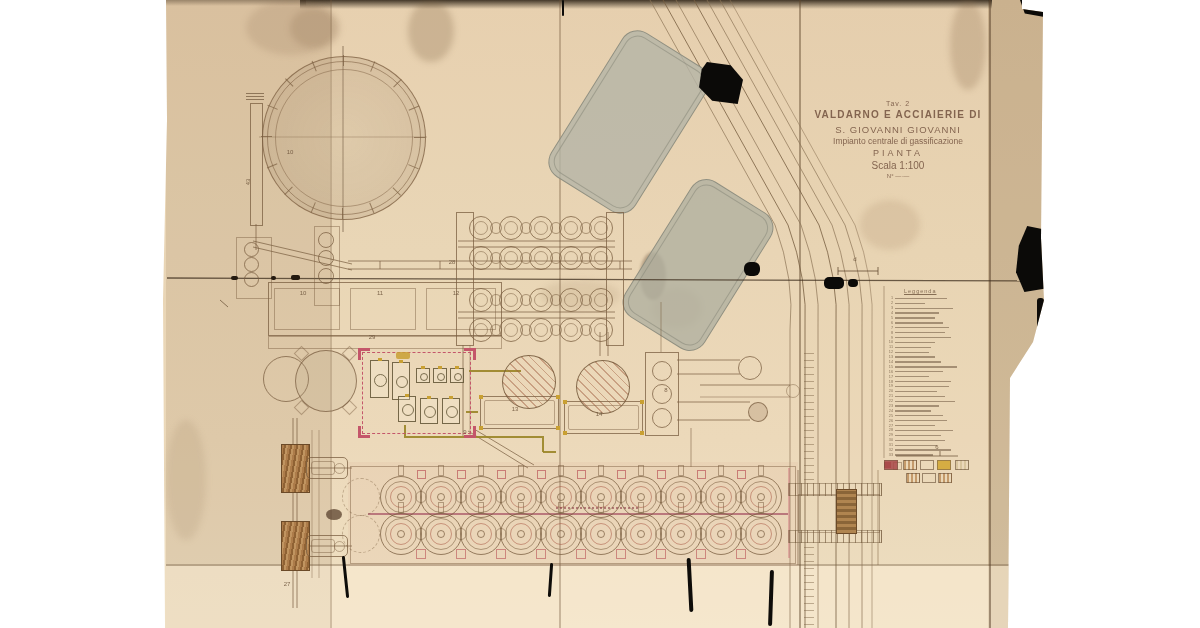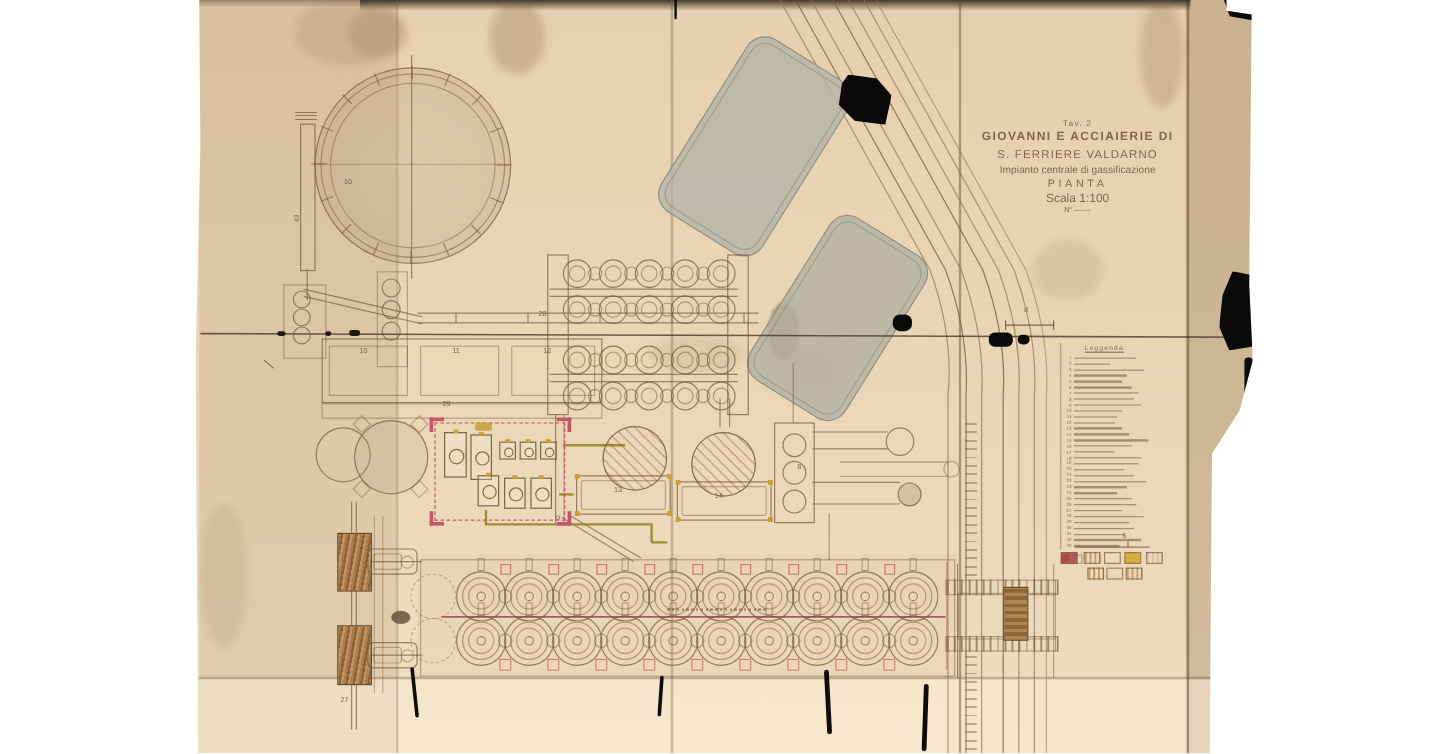--- a/index.html
+++ b/index.html
@@ -507,22 +507,22 @@
   <div class="woo" style="left:836px;top:489px;width:19px;height:43px;background:repeating-linear-gradient(0deg,#b08550 0 3px,#8a6538 3px 6px);"></div>
   <div class="abs" style="left:884px;top:462px;width:7px;height:6px;background:#a84848;opacity:.85;"></div>
   <div class="abs sepf" style="left:893px;top:462px;width:7px;height:6px;"></div>
 
   <div class="abs" style="left:231px;top:276px;width:7px;height:4px;background:#241a10;border-radius:2px;"></div>
   <div class="abs" style="left:271px;top:276px;width:5px;height:4px;background:#241a10;border-radius:2px;"></div>
   <div class="abs" style="left:291px;top:275px;width:9px;height:5px;background:#241a10;border-radius:2px;"></div>
 
   <div id="title-block">
     <div class="t-tav">Tav. 2</div>
-    <div class="t-l1">GIOVANNI E ACCIAIERIE DI</div>
-    <div class="t-l2">S. FERRIERE VALDARNO</div>
+    <div class="t-l1">VALDARNO E ACCIAIERIE DI</div>
+    <div class="t-l2">S. GIOVANNI GIOVANNI</div>
     <div class="t-l3">Impianto centrale di gassificazione</div>
     <div class="t-l4">PIANTA</div>
     <div class="t-l5">Scala 1:100</div>
     <div class="t-note">N° —·—</div>
   </div>
 
   <div id="legend">
     <div class="hd">Leggenda</div>
     <div id="legend-items">
           <div class="lrow">

